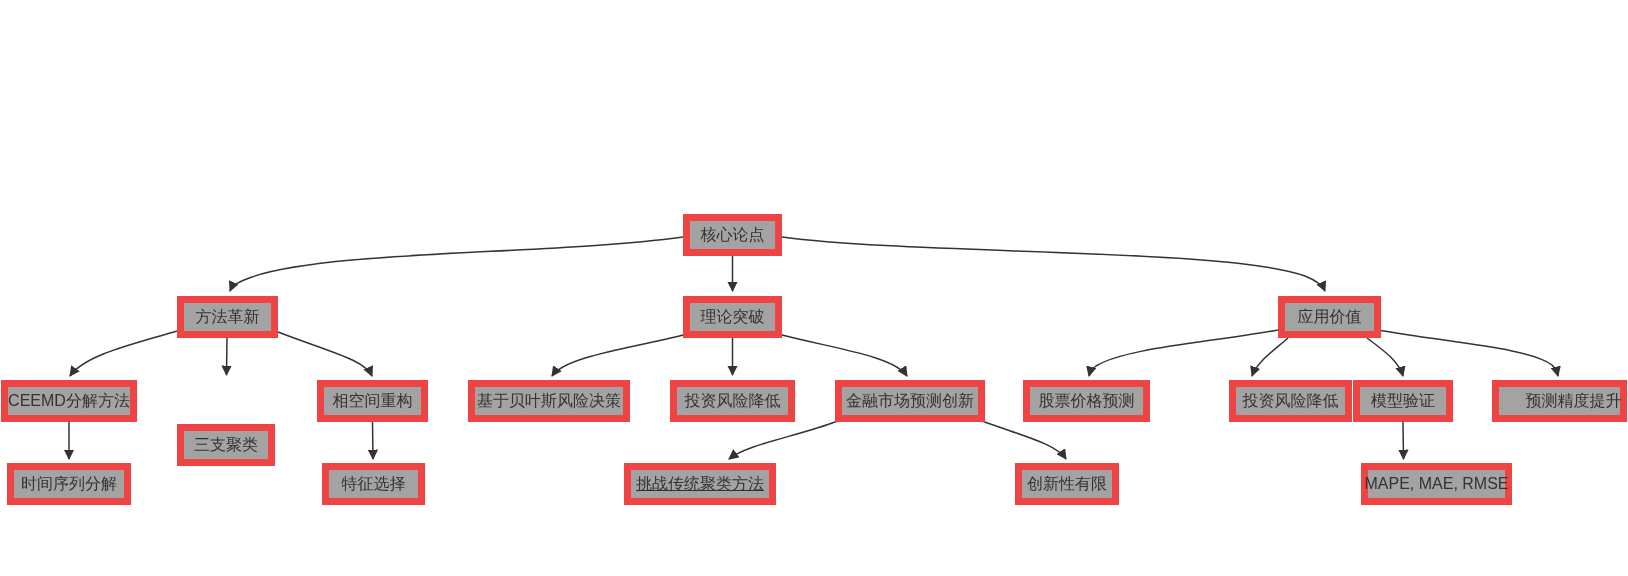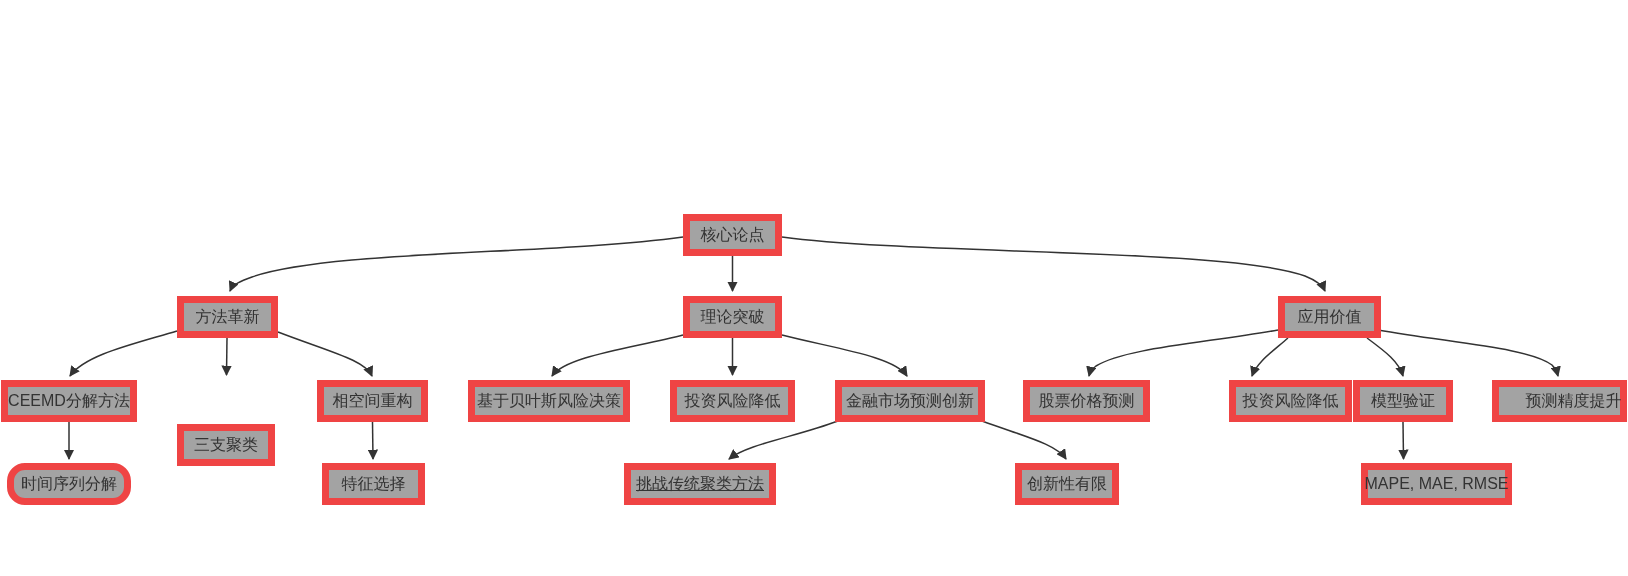--- a/index.html
+++ b/index.html
@@ -88,19 +88,19 @@
   <div class="node" style="left:177px; top:380px; width:98px;margin-top:44px;">三支聚类</div>
   <div class="node" style="left:317px; top:380px; width:111px;">相空间重构</div>
   <div class="node" style="left:468px; top:380px; width:162px;">基于贝叶斯风险决策</div>
   <div class="node" style="left:670px; top:380px; width:125px;">投资风险降低</div>
   <div class="node" style="left:835px; top:380px; width:150px;">金融市场预测创新</div>
   <div class="node" style="left:1023px; top:380px; width:127px;">股票价格预测</div>
   <div class="node" style="left:1190px; top:380px; width:123px;margin-left:39px;">投资风险降低</div>
   <div class="node" style="left:1353px; top:380px; width:100px;">模型验证</div>
   <div class="node" style="left:1492px; top:380px; width:135px;padding-left:28px;">预测精度提升</div>
 
-  <div class="node" style="left:7px; top:463px; width:124px;border-radius:18px;">时间序列分解</div>
+  <div class="node" style="left:7px; top:463px; width:124px;">时间序列分解</div>
   <div class="node" style="left:322px; top:463px; width:103px;">特征选择</div>
   <div class="node" style="left:624px; top:463px; width:152px;text-decoration:underline;">挑战传统聚类方法</div>
   <div class="node" style="left:1015px; top:463px; width:104px;">创新性有限</div>
   <div class="node" style="left:1329px; top:463px; width:151px;margin-left:32px;">MAPE, MAE, RMSE</div>
 
 </div>
 
 </body></html>

